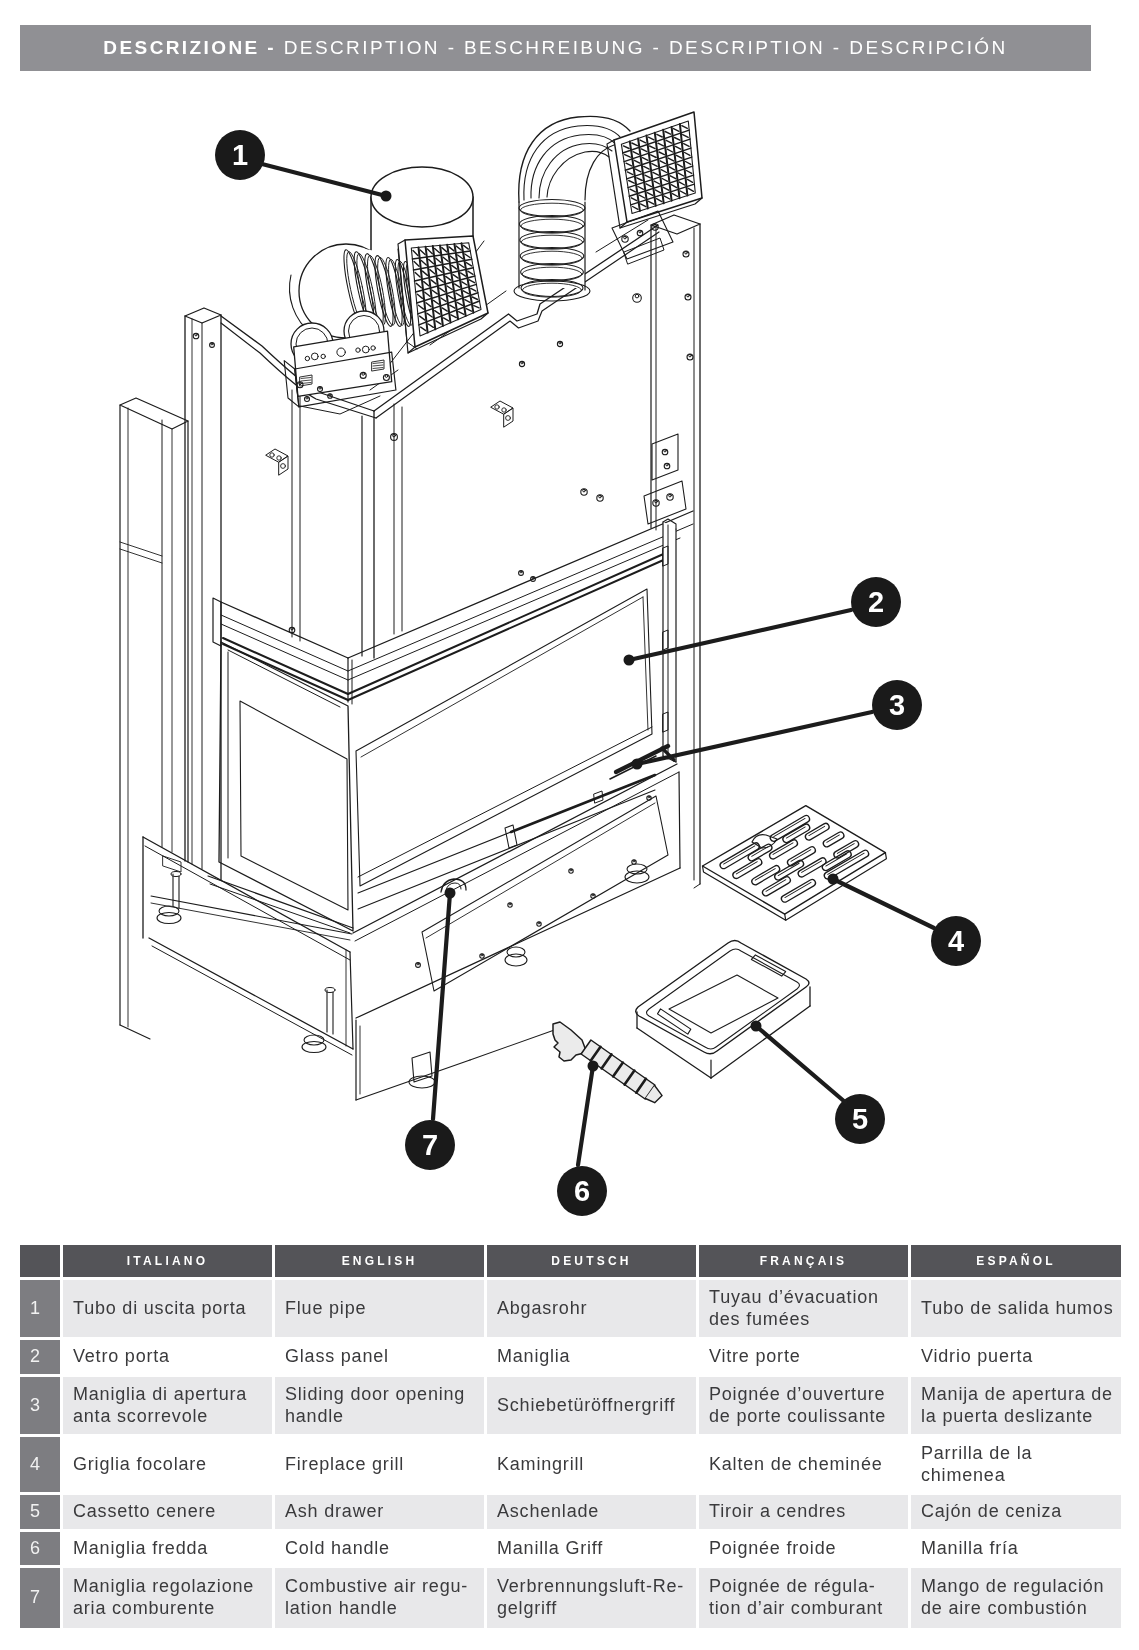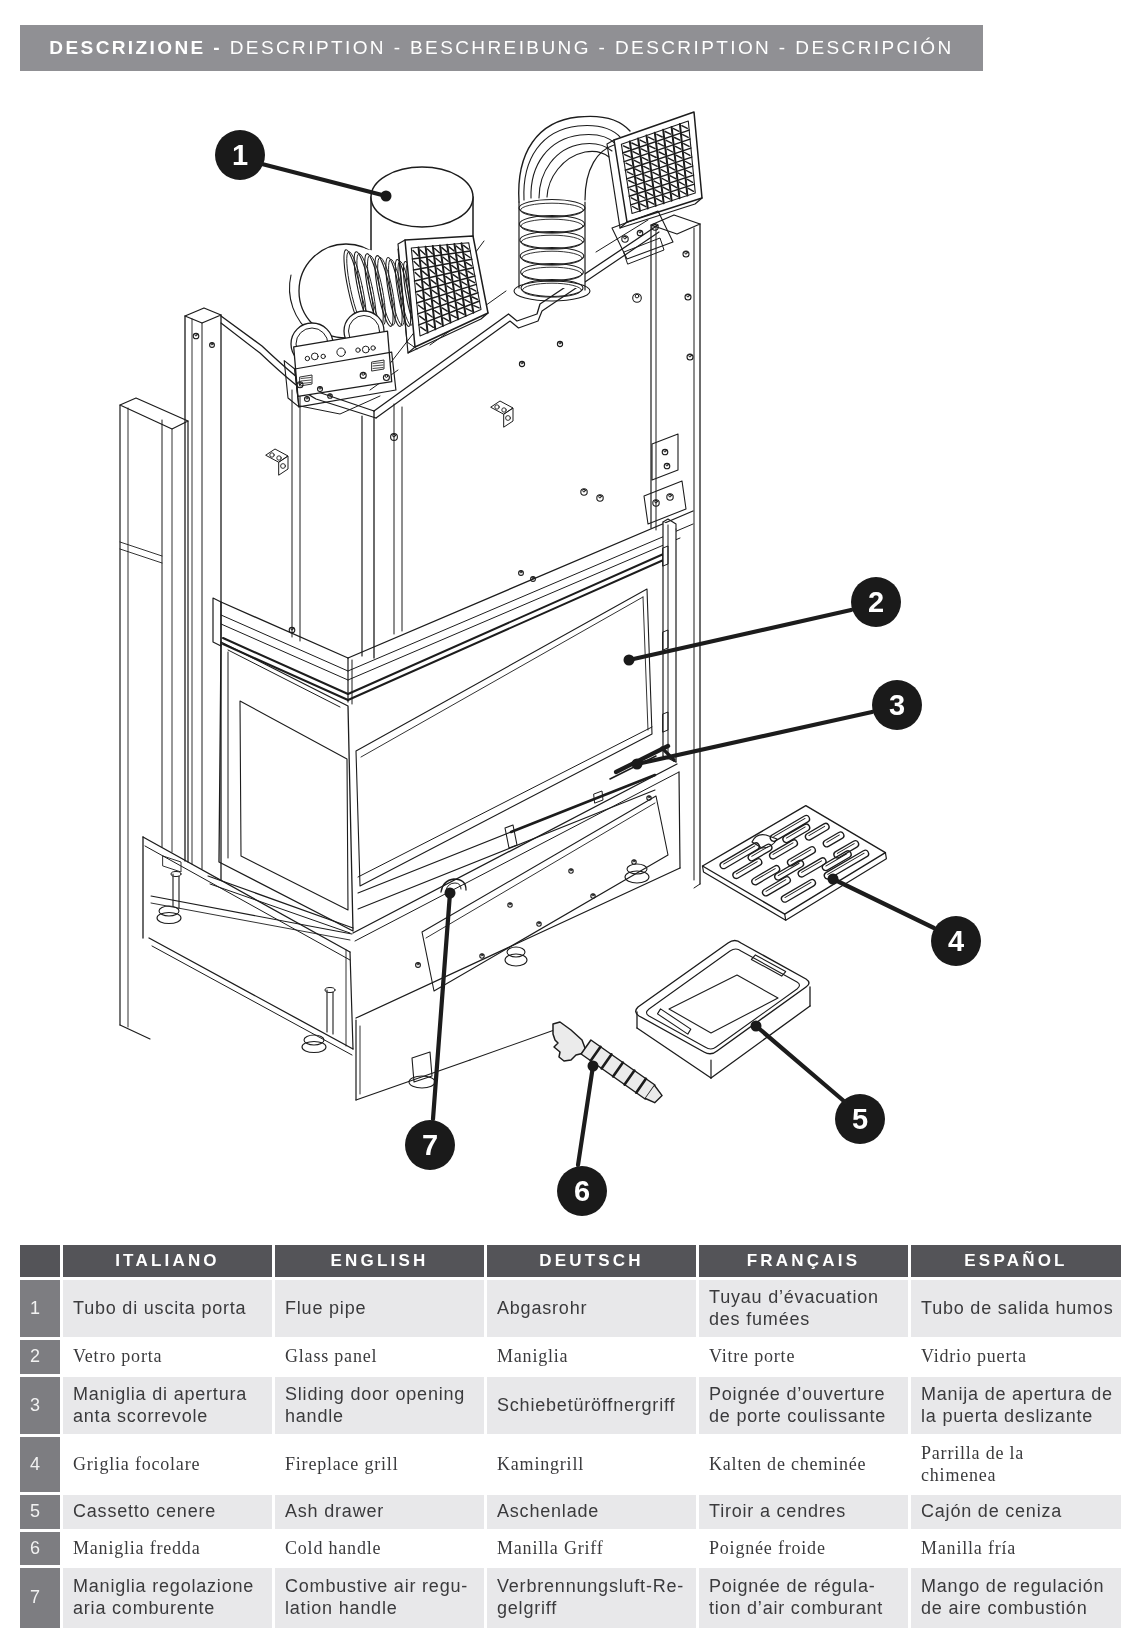--- a/index.html
+++ b/index.html
@@ -1,26 +1,26 @@
 <!DOCTYPE html>
 <html><head>
 <meta charset="utf-8">
 <style>
   html,body{margin:0;padding:0;background:#ffffff;}
   body{width:1139px;height:1650px;position:relative;font-family:"Liberation Sans",sans-serif;overflow:hidden;}
-  .banner{position:absolute;left:20px;top:25px;width:963px;height:46px;background:#909094;color:#ffffff;
+  .banner{position:absolute;left:20px;top:25px;width:1071px;height:46px;background:#909094;color:#ffffff;
     display:flex;align-items:center;justify-content:center;font-size:19px;letter-spacing:2.4px;white-space:pre;}
   svg.draw{position:absolute;left:0;top:0;}
   table.tbl{position:absolute;left:17px;top:1242px;border-collapse:separate;border-spacing:3px;table-layout:fixed;
     background:#ffffff;color:#3a3a3c;font-size:18px;letter-spacing:0.8px;}
   table.tbl td{padding:0 2px 0 10px;vertical-align:middle;text-align:left;line-height:1.22;}
-  table.tbl th{background:#545458;color:#ffffff;font-weight:bold;text-align:center;letter-spacing:3.2px;font-size:17px;padding:0;}
+  table.tbl th{background:#545458;color:#ffffff;font-weight:bold;text-align:center;letter-spacing:3.2px;font-size:12px;padding:0;}
   td.num{background:#7d7d81;color:#f2f2f2;text-align:center;font-size:18px;padding:0;}
   tr.g td.c{background:#e8e8ea;}
-  tr.w td.c{background:#ffffff;font-family:Liberation Serif, serif;}
+  tr.w td.c{background:#ffffff;}
 </style>
 </head>
 <body>
 <div class="banner"><b>DESCRIZIONE -&nbsp;</b>DESCRIPTION - BESCHREIBUNG - DESCRIPTION - DESCRIPCIÓN</div>
 
 <svg class="draw" width="1139" height="1650" viewBox="0 0 1139 1650" fill="none" stroke="#1c1c1c" stroke-linejoin="round" stroke-linecap="round">
 <path d="M120.0,405.0 L136.0,398.0 L188.0,421.0 L172.0,429.0 Z" fill="none" stroke-width="1.2"></path>
 <line x1="120.0" y1="405.0" x2="120.0" y2="1025.0" stroke-width="1.2"></line>
 <line x1="128.0" y1="408.0" x2="128.0" y2="1027.0" stroke-width="0.9"></line>
 <line x1="162.0" y1="420.0" x2="162.0" y2="847.0" stroke-width="1.0"></line>

